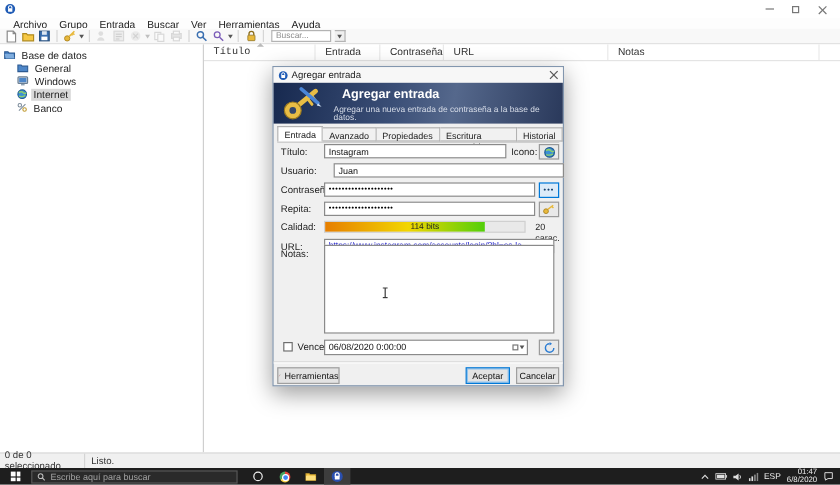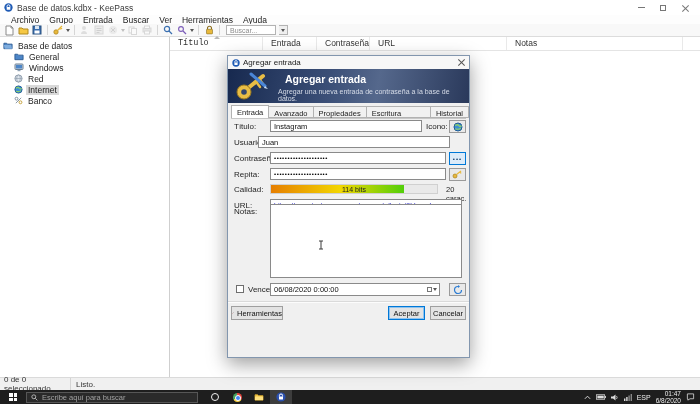--- a/index.html
+++ b/index.html
@@ -55,21 +55,21 @@
   .ticon { width:22px; height:14px; display:flex; align-items:center; justify-content:center; }
   .ticon.active { background:#3d3d3d; }
   .cortana { width:8px; height:8px; border:1.2px solid #f0f0f0; border-radius:50%; }
   .chrome { width:9px; height:9px; border-radius:50%; background:conic-gradient(#e8453c 0 120deg,#f7d045 0 240deg,#46a35e 0 360deg); position:relative; }
   .chrome::after { content:""; position:absolute; left:2.5px; top:2.5px; width:4px; height:4px; border-radius:50%; background:#4285f4; border:.8px solid #fff; }
   .tray { margin-left:auto; display:flex; align-items:center; gap:5px; padding-right:5px; }
   .clock { text-align:right; font-size:6.5px; line-height:1.1; color:#eee; }
   .esp { font-size:7px; color:#eee; }
 
   
-  .dialog { position:absolute; left:227px; top:55px; width:243px; height:303px; background:#f0f0f0; border:1px solid #8296ae; box-shadow:0 6px 18px rgba(0,0,0,.38); }
+  .dialog { position:absolute; left:227px; top:55px; width:243px; height:267px; background:#f0f0f0; border:1px solid #8296ae; box-shadow:0 6px 18px rgba(0,0,0,.38); }
   .dlg-titlebar { position:absolute; left:0; top:0; width:100%; height:13px; background:#f7f7f7; display:flex; align-items:center; gap:3px; padding:0 4px; font-size:8px; color:#222; }
   .dlg-close { position:absolute; right:4px; top:3px; width:7px; height:7px; }
   .dlg-close::before,.dlg-close::after { content:""; position:absolute; left:3px; top:-1px; width:1px; height:9px; background:#555; }
   .dlg-close::before { transform:rotate(45deg);} .dlg-close::after { transform:rotate(-45deg);}
   .dlg-banner { position:absolute; left:0; top:13px; width:100%; height:34px; background:linear-gradient(100deg,#17294f 0%,#3b4f77 42%,#55688c 62%,#2a395b 100%); overflow:hidden; }
   .dlg-banner .bt { position:absolute; left:57px; top:4px; font-size:10.5px; font-weight:bold; color:#fff; }
   .dlg-banner .bs { position:absolute; left:50px; top:19px; font-size:7px; color:#d6dce8; }
   .dlg-tabs { position:absolute; left:3px; top:50px; display:flex; font-size:7.5px; color:#222; }
   .tab { padding:2px 5px 1px; background:#f1f1f1; border:1px solid #b2b2b2; border-left:none; height:12px; }
   .tab:first-child { border-left:1px solid #b2b2b2; }
@@ -100,21 +100,20 @@
 </style>
 </head>
 <body>
 
 <div class="titlebar">
   <svg width="9" height="9" viewBox="0 0 10 10">
       <circle cx="5" cy="5" r="4.6" fill="#1f5bb5"></circle>
       <path d="M3.4 4.6v-1a1.6 1.6 0 013.2 0v1" fill="none" stroke="#fff" stroke-width="1"></path>
       <rect x="3" y="4.4" width="4" height="3.2" rx=".5" fill="#fff"></rect>
     </svg>
-  <span class="ttl">Base de datos.kdbx - KeePass</span>
   <div class="win-controls">
     <div class="win-btn">
         <div class="glyph-min"></div>
       </div>
     <div class="win-btn">
         <div class="glyph-max"></div>
       </div>
     <div class="win-btn">
         <div class="glyph-close"></div>
       </div>
@@ -234,28 +233,20 @@
         </svg>
       <span class="tlbl">General</span>
     </div>
     <div class="trow">
       <svg width="10" height="9" viewBox="0 0 10 9">
           <rect x="1" y="1" width="8" height="5.5" rx=".8" fill="#cdd7e2" stroke="#6b7f93"></rect>
           <rect x="2" y="2" width="6" height="3.5" fill="#4d86c8"></rect>
           <rect x="3.5" y="7" width="3" height="1.2" fill="#8fa2b5"></rect>
         </svg>
       <span class="tlbl">Windows</span>
-    </div>
-    <div class="trow">
-      <svg width="9" height="9" viewBox="0 0 10 10">
-          <circle cx="5" cy="5" r="4" fill="#dfe6ee" stroke="#8c9aa9"></circle>
-          <ellipse cx="5" cy="5" rx="2" ry="4" fill="none" stroke="#8c9aa9" stroke-width=".7"></ellipse>
-          <path d="M1 5h8" stroke="#8c9aa9" stroke-width=".7"></path>
-        </svg>
-      <span class="tlbl">Red</span>
     </div>
     <div class="trow sel">
       <svg width="9" height="9" viewBox="0 0 10 10">
           <circle cx="5" cy="5" r="4" fill="#3c8fd6" stroke="#1f5b92"></circle>
           <path d="M2 3.5c1.5-1 3-1 4 .2 1 1.1 2 .7 2.5 0" fill="none" stroke="#8ed06c" stroke-width="1.4"></path>
           <path d="M2.2 6.8c1.8.8 4 .5 5.6-.6" fill="none" stroke="#8ed06c" stroke-width="1.2"></path>
         </svg>
       <span class="tlbl">Internet</span>
     </div>
     <div class="trow">
@@ -323,21 +314,21 @@
   <span class="lbl" style="left:198px;top:66px">Icono:</span>
   <div class="sidebtn" style="left:221px;top:64px">
     <svg width="10" height="10" viewBox="0 0 10 10">
         <circle cx="5" cy="5" r="4" fill="#3c8fd6" stroke="#1f5b92"></circle>
         <path d="M2 3.5c1.5-1 3-1 4 .2 1 1.1 2 .7 2.5 0" fill="none" stroke="#8ed06c" stroke-width="1.3"></path>
         <path d="M2.2 6.8c1.8.8 4 .5 5.6-.6" fill="none" stroke="#8ed06c" stroke-width="1.1"></path>
       </svg>
   </div>
 
   <span class="lbl" style="top:82px">Usuario:</span>
-  <div class="inp" style="left:30px;top:80px;width:192px">Juan</div>
+  <div class="inp" style="left:50px;top:80px;width:192px">Juan</div>
 
   <span class="lbl" style="top:98px">Contraseña:</span>
   <div class="inp pw" style="left:42px;top:96px;width:176px">••••••••••••••••••••</div>
   <div class="sidebtn blue" style="left:221px;top:96px">
       <span class="dots3">•••</span>
     </div>
 
   <span class="lbl" style="top:114px">Repita:</span>
   <div class="inp pw" style="left:42px;top:112px;width:176px">••••••••••••••••••••</div>
   <div class="sidebtn" style="left:221px;top:112px">

